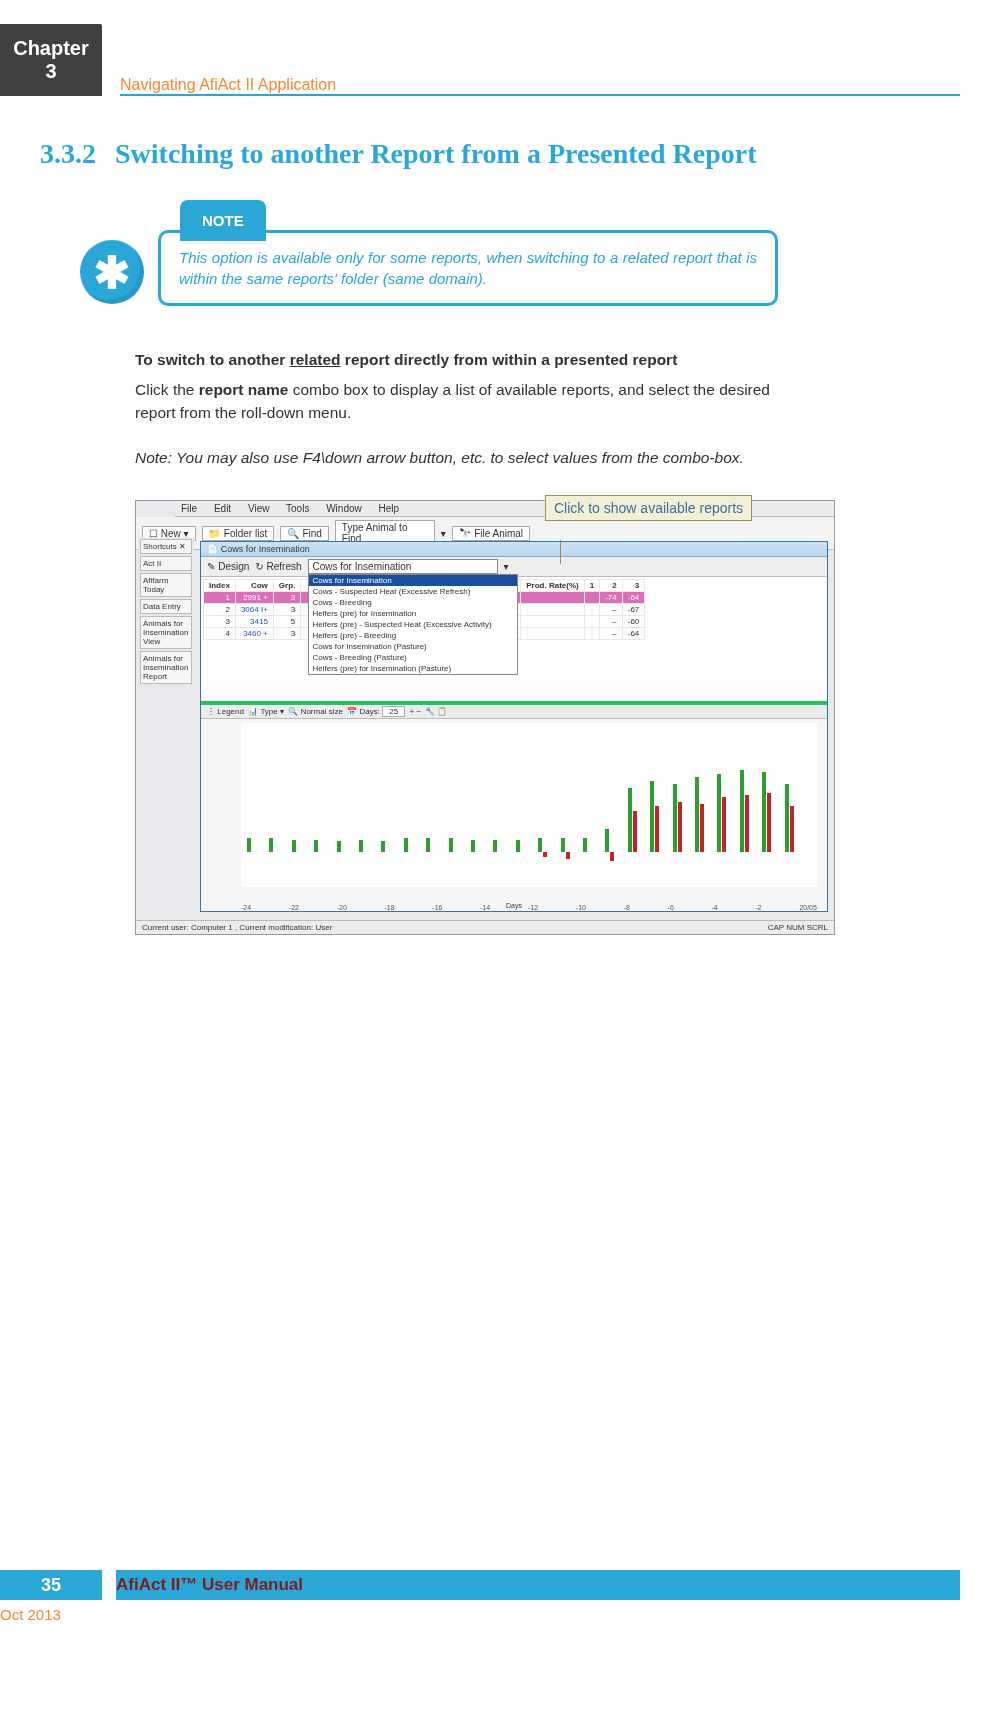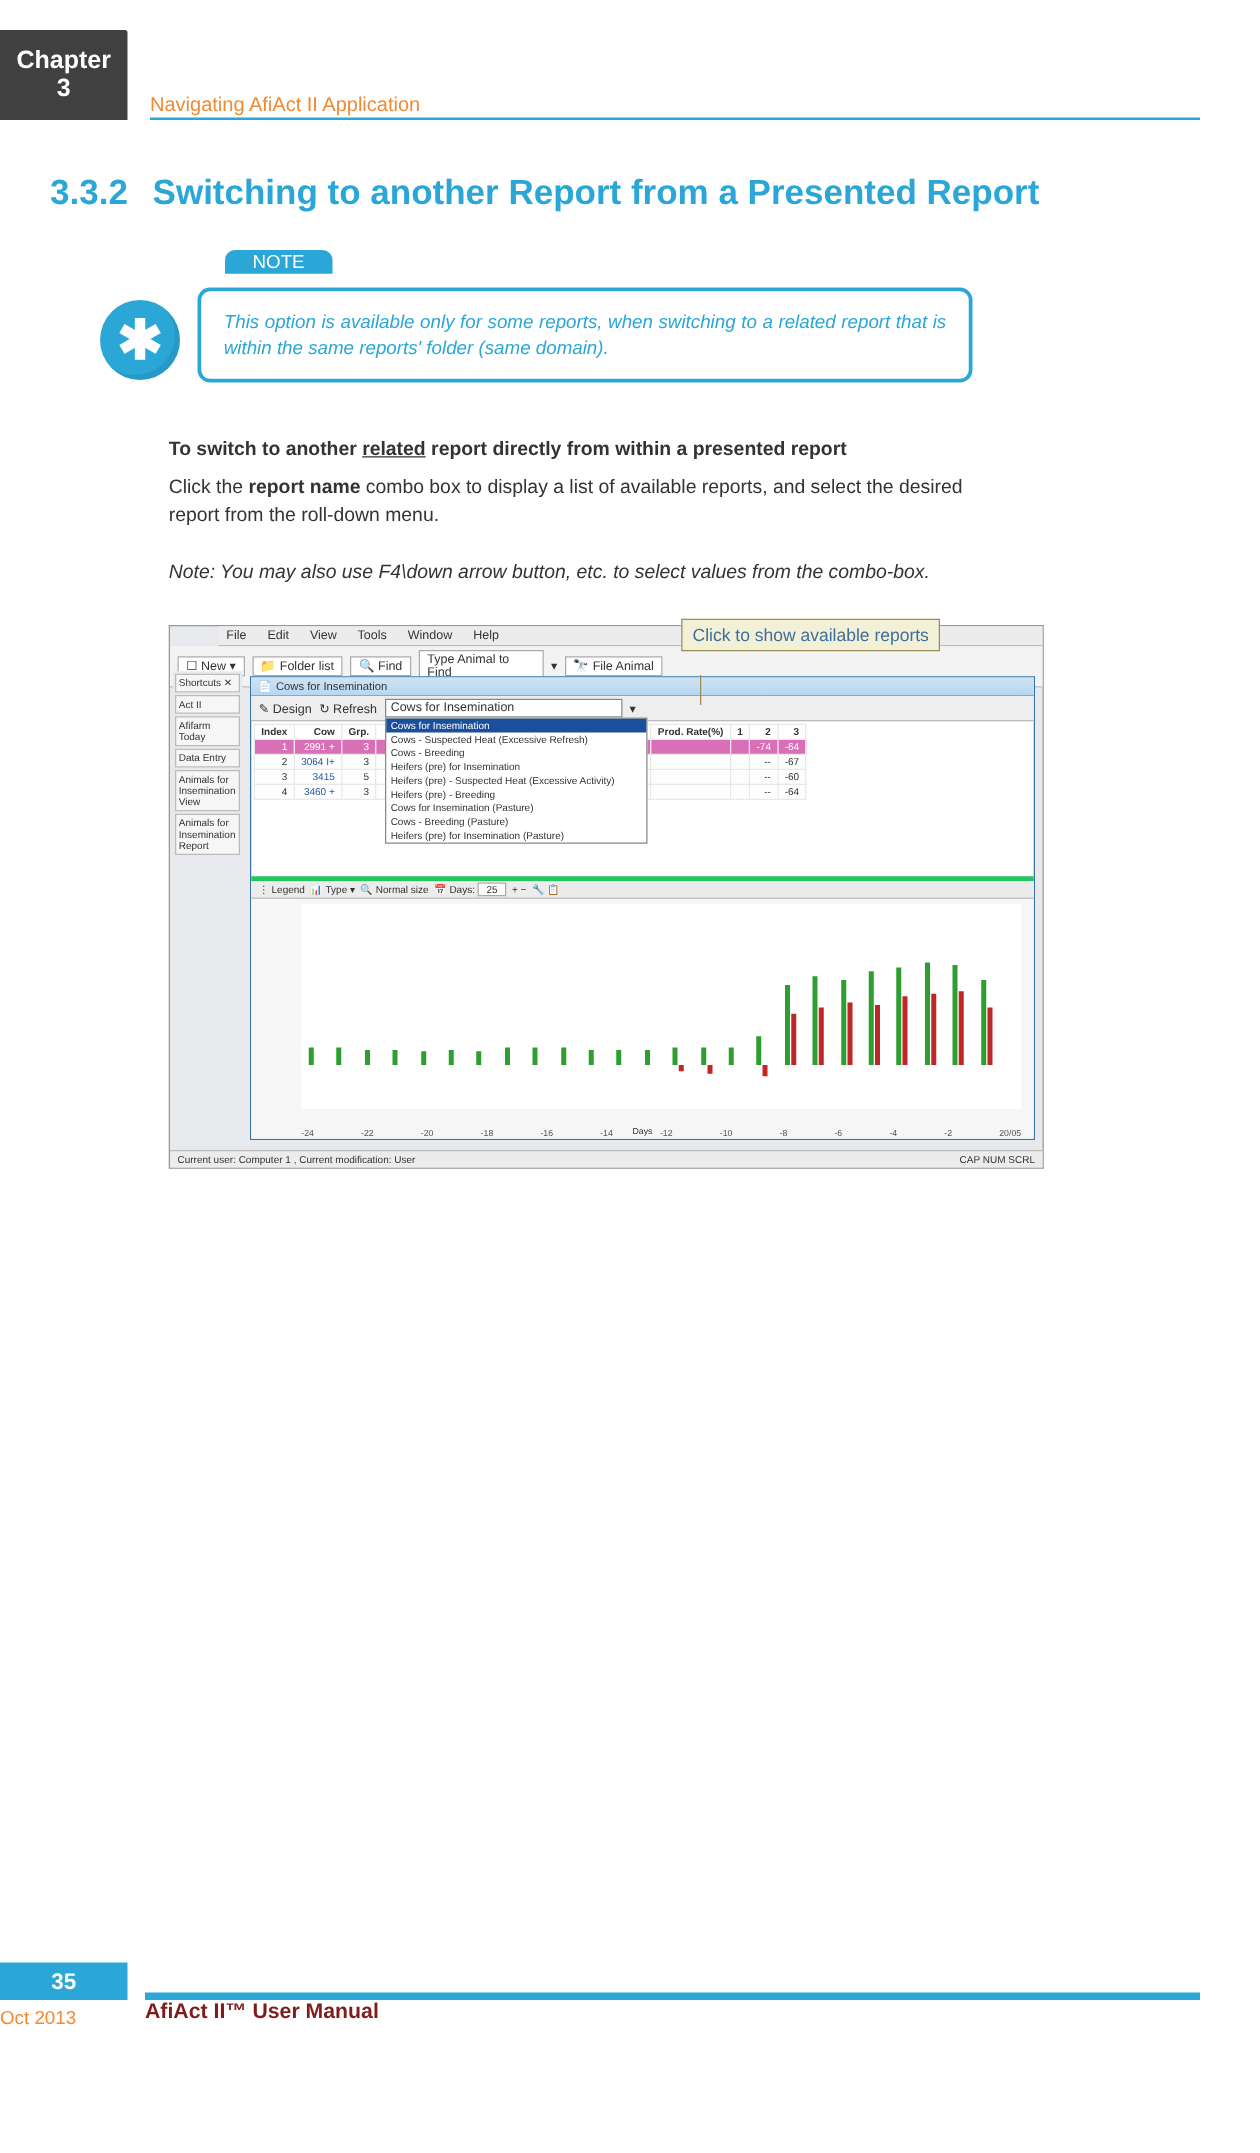--- a/index.html
+++ b/index.html
@@ -37,20 +37,21 @@
     font-size: 16px;
   }
 
   
   .section-heading {
     position: absolute;
     top: 138px; left: 40px; right: 48px;
     color: #2aa7d6;
     font-size: 28px;
     font-weight: bold;
+    font-family: Liberation Serif, serif;
   }
   .section-number { display: inline-block; margin-right: 12px; }
 
   
   .note-area {
     position: absolute;
     top: 200px; left: 80px; right: 230px;
   }
   .note-icon {
     position: absolute;
@@ -59,22 +60,22 @@
     border-radius: 50%;
     background: #2aa7d6;
     display: flex; align-items: center; justify-content: center;
     color: #fff; font-size: 44px; font-weight: bold;
     box-shadow: inset -4px -4px 0 rgba(0,0,0,0.08);
   }
   .note-label {
     position: absolute;
     top: 0; left: 100px;
     background: #2aa7d6;
-    color: #fff; font-weight: normal;
-    padding: 1px 22px;
+    color: #fff; font-weight: bold;
+    padding: 12px 22px;
     border-radius: 8px 8px 0 0;
     font-size: 15px;
   }
   .note-box {
     margin-left: 78px;
     margin-top: 30px;
     border: 3px solid #2aa7d6;
     border-radius: 10px;
     padding: 14px 18px;
     color: #2aa7d6;
@@ -185,21 +186,20 @@
     line-height: 30px;
     font-size: 18px;
   }
   .footer-gap { width: 14px; }
   .footer-title {
     flex: 1; margin-right: 48px;
     background: #2aa7d6;
     color: #7f1d1d; font-weight: bold;
     text-align: left; line-height: 30px;
     font-size: 17px;
-    margin-top: 24px;
   }
   .footer-date {
     position: absolute;
     top: 1606px; left: 0px;
     color: #f08a33;
     font-size: 15px;
   }
 </style>
 </head>
 <body>

